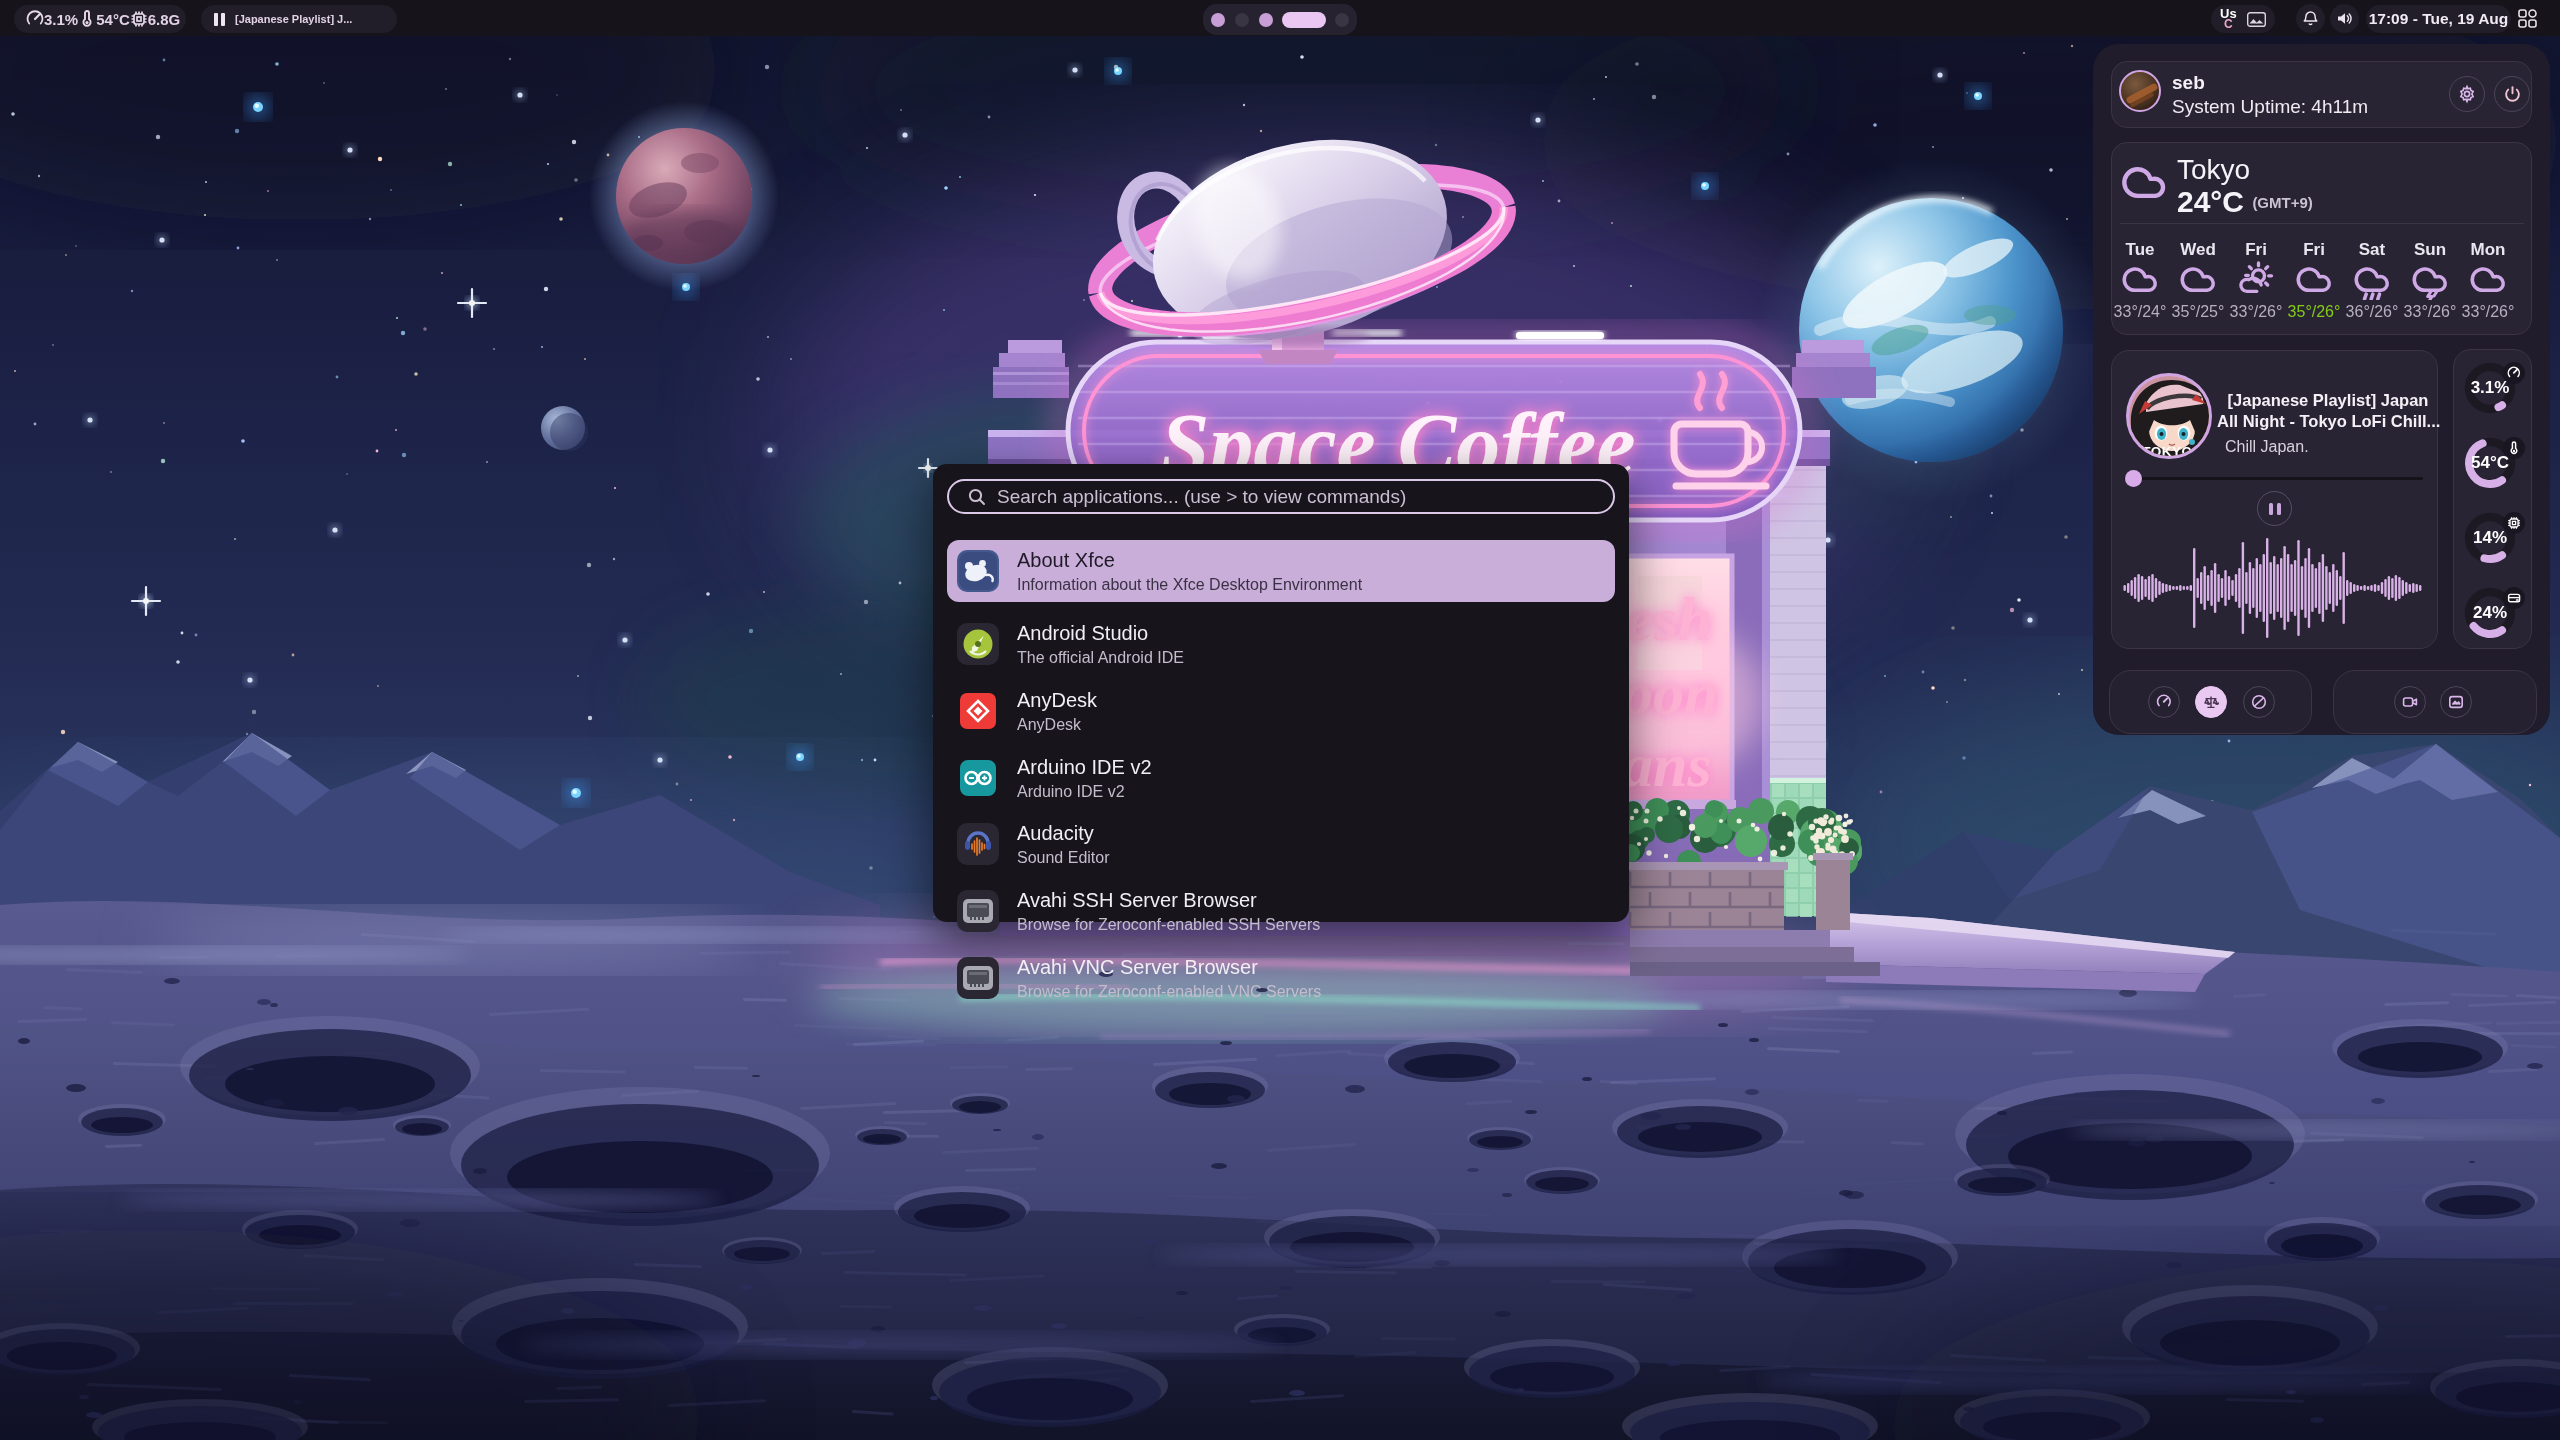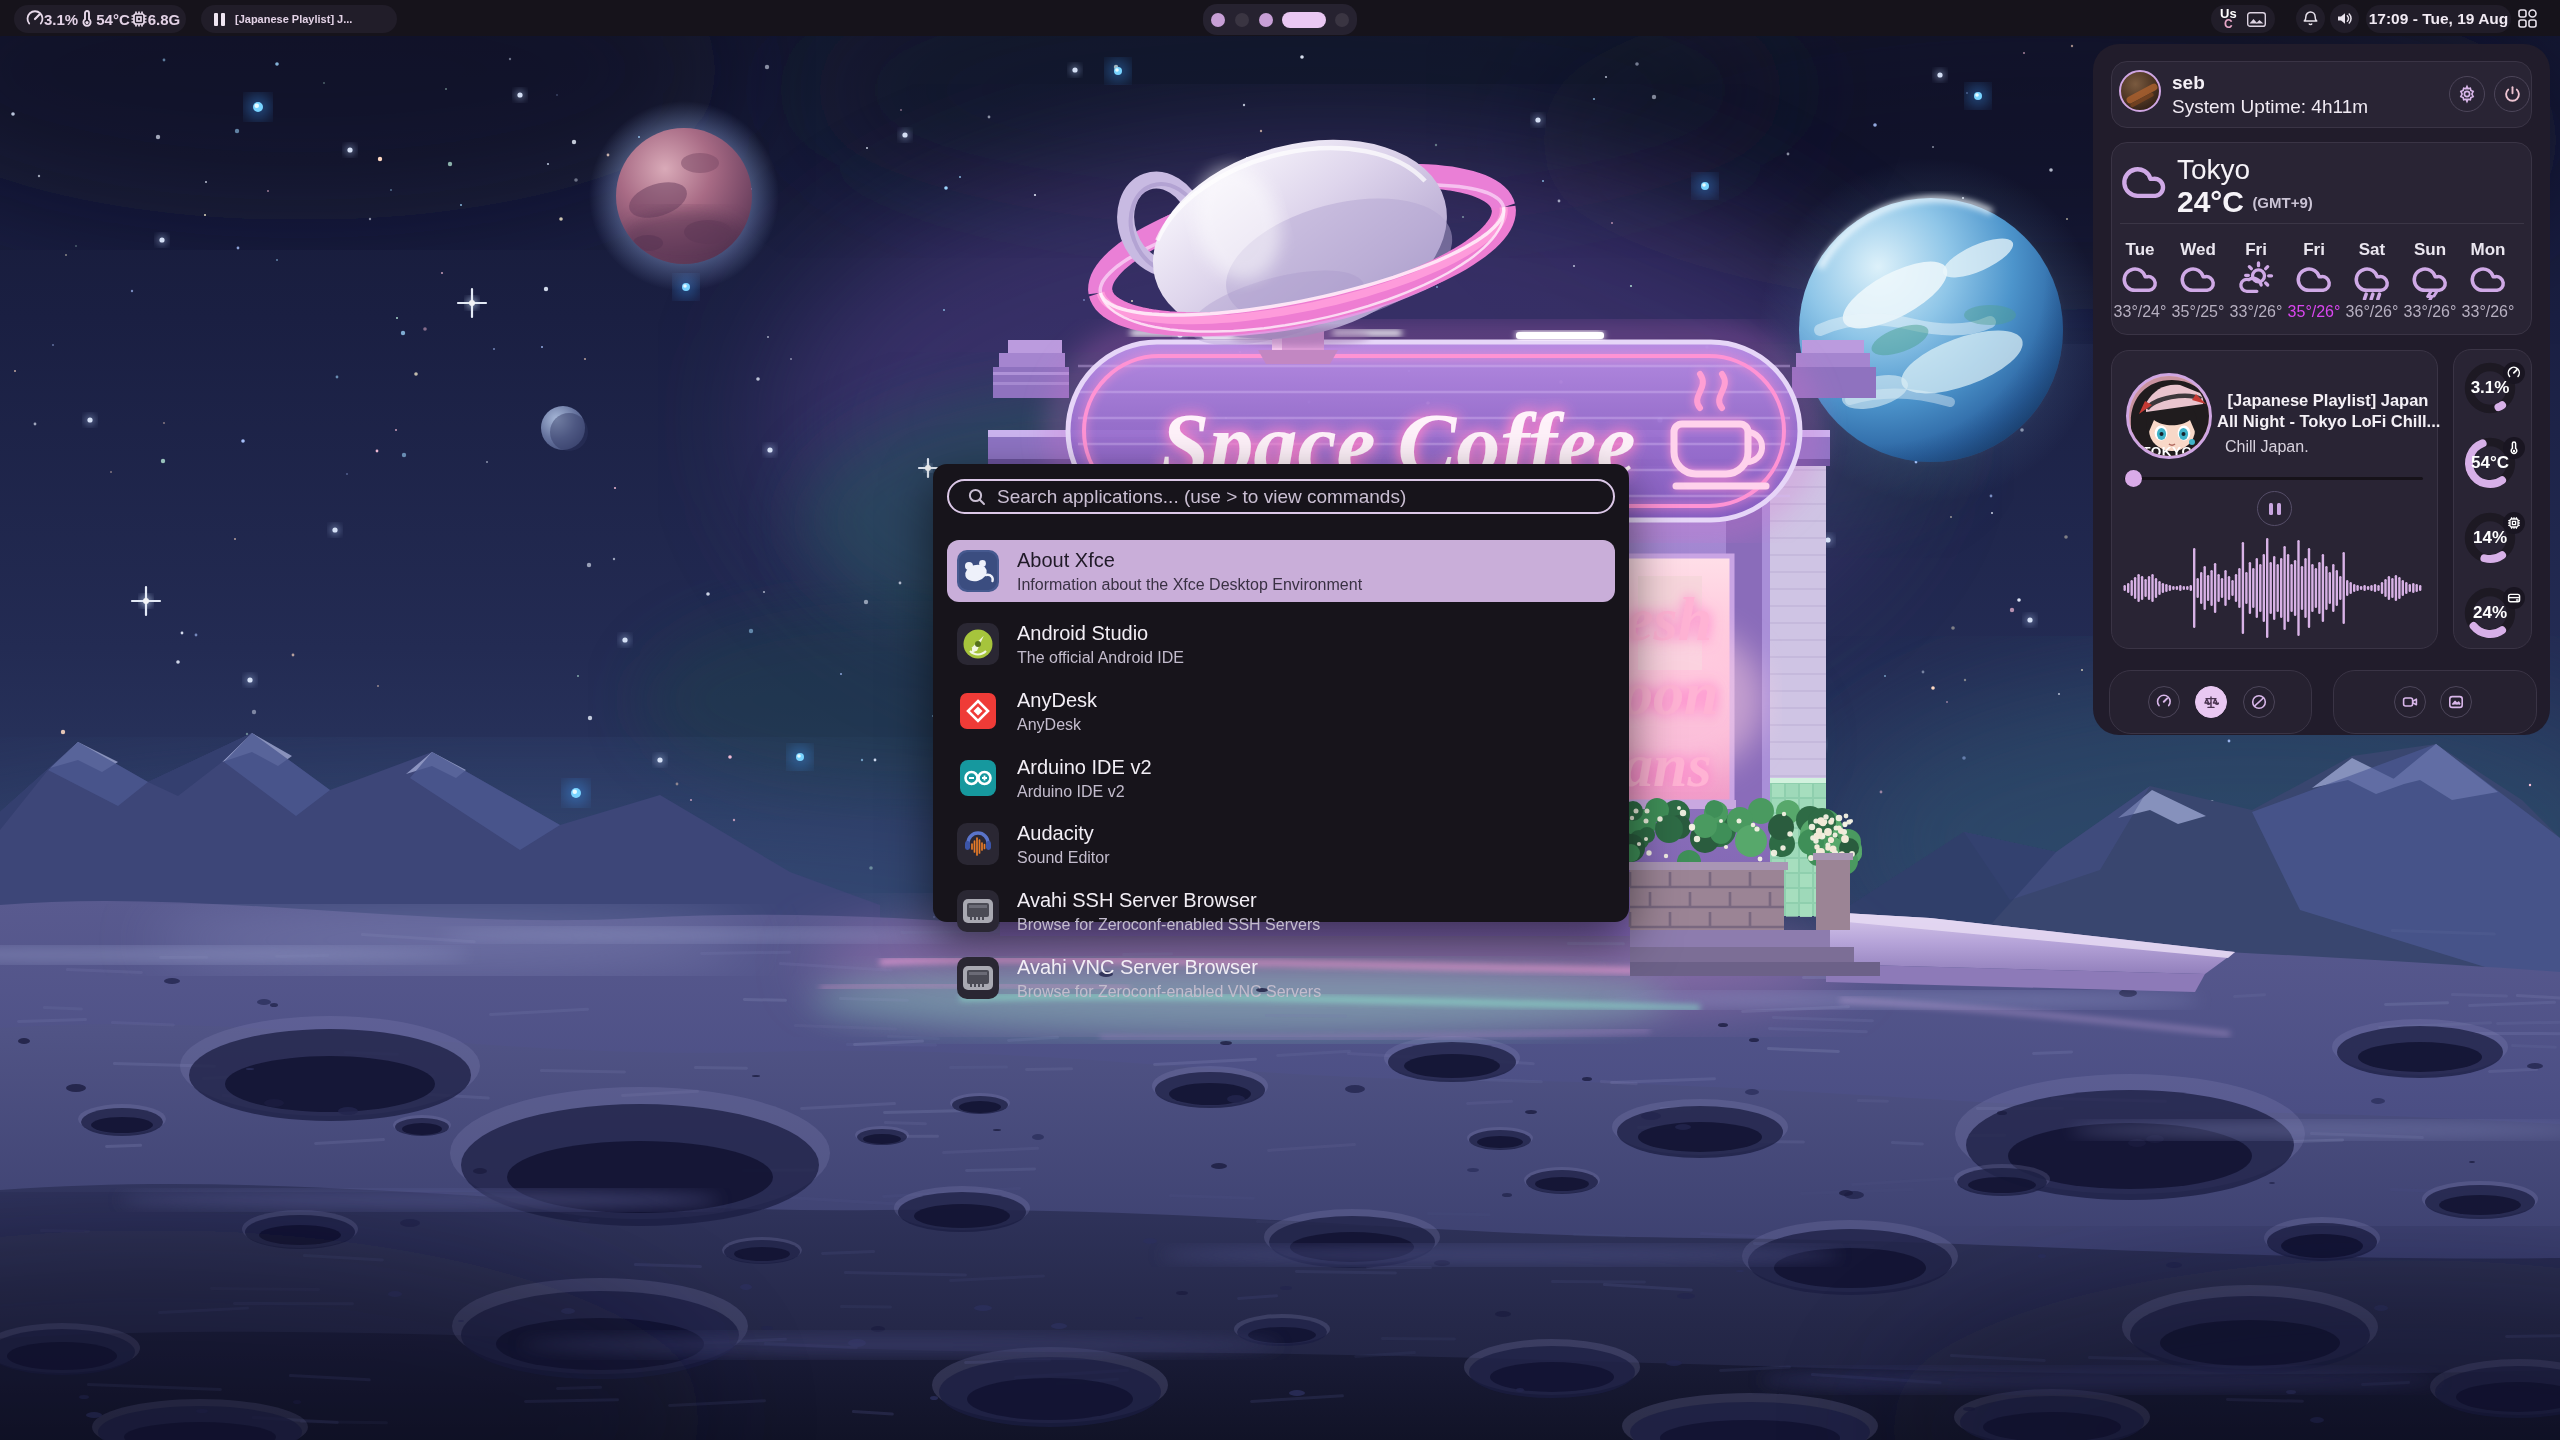--- a/index.html
+++ b/index.html
@@ -1430,21 +1430,21 @@
       <div class="abs" style="left:143px;top:216px;width:40px;height:40px"><svg width="40" height="40" viewBox="0 0 24 24" fill="none" stroke="#cfa9e6" stroke-width="2" stroke-linecap="round">
           <circle cx="13.5" cy="9.5" r="3.6"></circle>
           <path d="M13.5,3.4 v-1.6 M17.8,5.2 l1.2,-1.2 M19.6,9.5 h1.7 M17.8,13.8 l1.2,1.2 M9.2,5.2 L8,4 M7.4,9.2 h-1.6"></path>
           <path d="M12.5,18.8 H6.5 a3.6,3.6 0 1 1 1.2,-7 a4.8,4.8 0 0 1 7.4,3.2"></path>
         </svg></div>
       <div class="abs" style="left:134px;top:259px;width:58px;text-align:center;font-size:16px;color:#b6afc0">33°/26°</div>
       <div class="abs" style="left:192px;top:196px;width:58px;text-align:center;font-size:17px;font-weight:bold;color:#eae6ef">Fri</div>
       <div class="abs" style="left:201px;top:216px;width:40px;height:40px"><svg width="40" height="40" viewBox="0 0 24 24" fill="none" stroke="#cfa9e6" stroke-width="2.1" stroke-linecap="round" stroke-linejoin="round">
           <path d="M17.5,18.2 H9 a6.4,6.4 0 1 1 6.1,-8.2 h1.4 a4.1,4.1 0 1 1 1,8.2 Z"></path>
         </svg></div>
-      <div class="abs" style="left:192px;top:259px;width:58px;text-align:center;font-size:16px;color:#d946ef">35°/26°</div>
+      <div class="abs" style="left:192px;top:259px;width:58px;text-align:center;font-size:16px;color:#84cc16">35°/26°</div>
       <div class="abs" style="left:250px;top:196px;width:58px;text-align:center;font-size:17px;font-weight:bold;color:#eae6ef">Sat</div>
       <div class="abs" style="left:259px;top:216px;width:40px;height:40px"><svg width="40" height="40" viewBox="0 0 24 24" fill="none" stroke="#cfa9e6" stroke-width="2.1" stroke-linecap="round" stroke-linejoin="round">
           <path d="M17.5,18.2 H9 a6.4,6.4 0 1 1 6.1,-8.2 h1.4 a4.1,4.1 0 1 1 1,8.2 Z"></path>
           <path d="M8.5,20.5 l-1,3 M12.5,20.5 l-1,3 M16.5,20.5 l-1,3"></path>
         </svg></div>
       <div class="abs" style="left:250px;top:259px;width:58px;text-align:center;font-size:16px;color:#b6afc0">36°/26°</div>
       <div class="abs" style="left:308px;top:196px;width:58px;text-align:center;font-size:17px;font-weight:bold;color:#eae6ef">Sun</div>
       <div class="abs" style="left:317px;top:216px;width:40px;height:40px"><svg width="40" height="40" viewBox="0 0 24 24" fill="none" stroke="#cfa9e6" stroke-width="2.1" stroke-linecap="round" stroke-linejoin="round">
           <path d="M17.5,18.2 H9 a6.4,6.4 0 1 1 6.1,-8.2 h1.4 a4.1,4.1 0 1 1 1,8.2 Z"></path>
           <path d="M12.8,18.5 l-2.2,3.4 h2.6 l-2,3.2 M16,19 l-1.6,2.6" stroke-width="1.8"></path>

